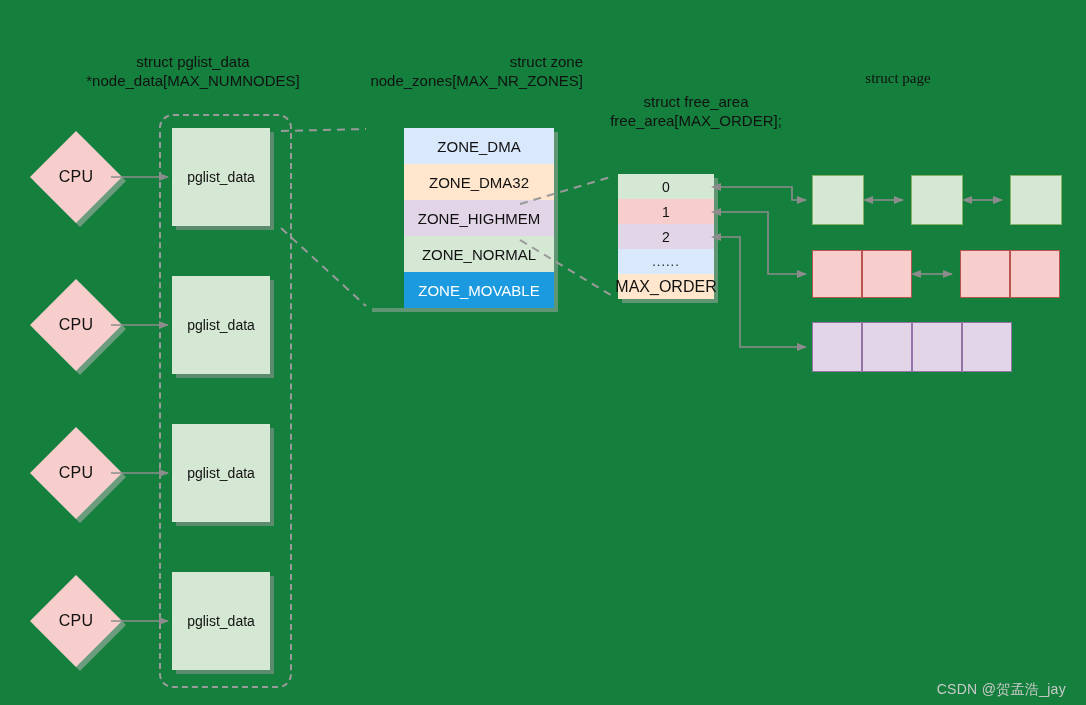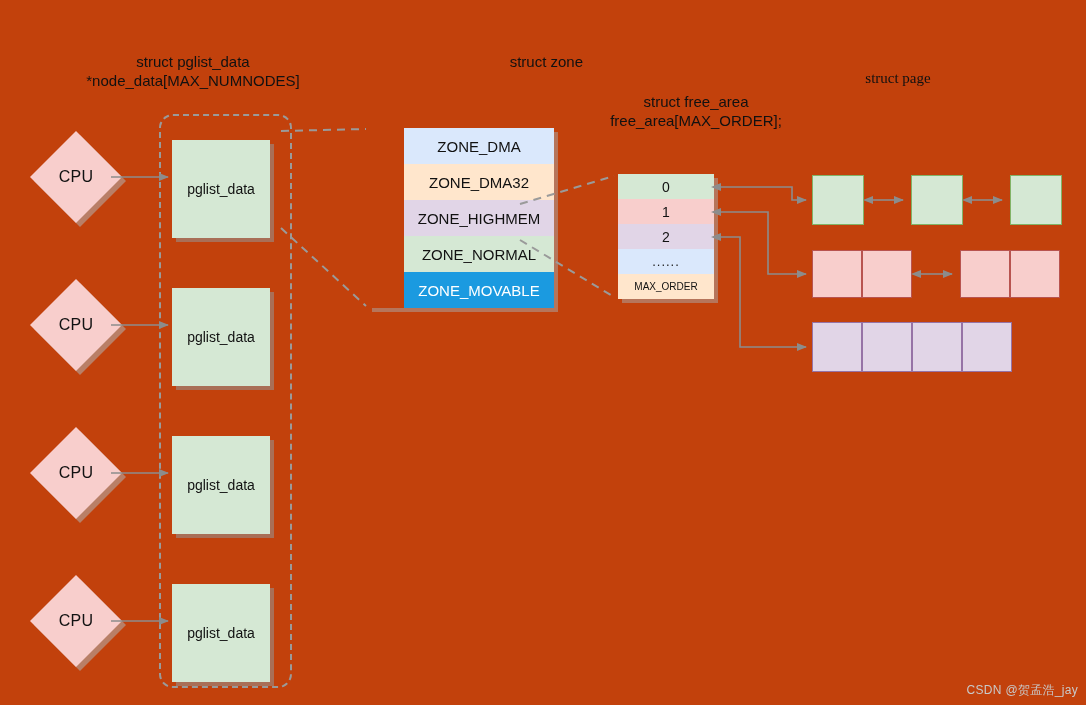--- a/index.html
+++ b/index.html
@@ -11,21 +11,21 @@
   body {
     font-family: "Liberation Sans", "DejaVu Sans", sans-serif;
     color: #1a1a1a;
     -webkit-font-smoothing: antialiased;
   }
   #canvas {
     position: relative;
     width: 1086px;
     height: 705px;
     overflow: hidden;
-    background: #c2410c;
+    background: #15803d;
   }
 
   
   .col-head {
     position: absolute;
     text-align: center;
     font-size: 15px;
     line-height: 19px;
     color: #111111;
     white-space: nowrap;
@@ -71,21 +71,20 @@
     position: absolute;
     width: 98px;
     height: 98px;
     background: #d5e8d4;
     box-shadow: 4px 4px 0 rgba(150,150,150,.55);
     display: flex;
     align-items: center;
     justify-content: center;
     font-size: 14px;
     color: #111111;
-    margin-top: 12px;
   }
 
   
   .dashed-group {
     position: absolute;
     border: 2px dashed #9a9a9a;
     border-radius: 14px;
     background: transparent;
   }
 
@@ -112,21 +111,21 @@
   .fa-row {
     height: 25px;
     display: flex;
     align-items: center;
     justify-content: center;
     font-size: 14px;
     color: #111111;
     box-sizing: border-box;
   }
   .fa-row.dots { font-size: 13px; letter-spacing: 1px; color: #222; }
-  .fa-row.maxorder { font-size: 10px; }
+  .fa-row.maxorder { font-size: 16px; }
 
   
   .page-box {
     position: absolute;
     display: flex;
     box-sizing: border-box;
   }
   .page-cell {
     box-sizing: border-box;
     height: 100%;
@@ -141,40 +140,41 @@
     left: 0; top: 0;
     width: 1086px;
     height: 705px;
     pointer-events: none;
     overflow: visible;
   }
 
   
   .watermark {
     position: absolute;
-    right: 8px;
+    right: 20px;
     bottom: 6px;
-    font-size: 12px;
+    font-size: 14px;
     color: #c9c9c9;
     letter-spacing: .3px;
     white-space: nowrap;
   }
 </style>
 </head>
 <body>
 
 <div id="canvas">
 
   <div class="col-head" style="left:63px; top:52px; width:260px;">
     <span class="l1">struct pglist_data</span>
     <span class="l2">*node_data[MAX_NUMNODES]</span>
   </div>
 
   <div class="col-head" style="left:333px; top:52px; width:250px;text-align:right;">
     <span class="l1">struct zone</span>
+    <span class="l2">node_zones[MAX_NR_ZONES]</span>
   </div>
 
   <div class="col-head" style="left:592px; top:52px; width:208px;margin-top:40px;">
     <span class="l1">struct free_area</span>
     <span class="l2">free_area[MAX_ORDER];</span>
   </div>
 
   <div class="col-head" style="left:808px; top:69px; width:180px;font-family:Liberation Serif, serif;">
     <span class="l1">struct page</span>
   </div>

